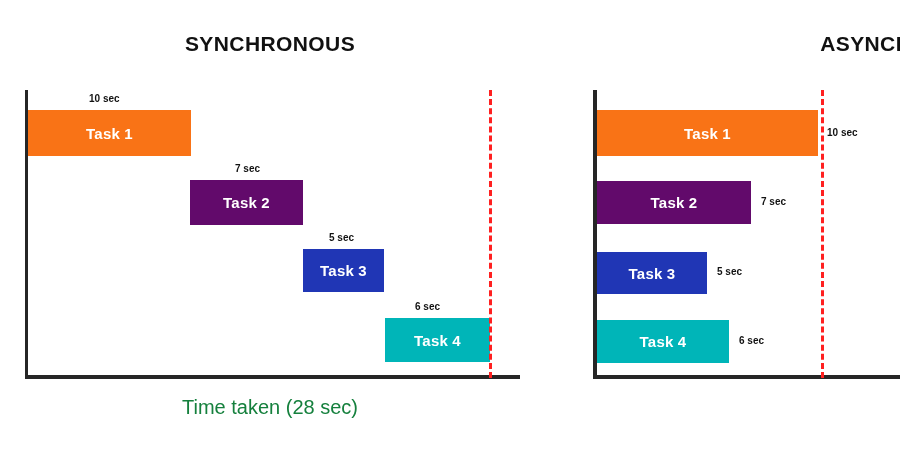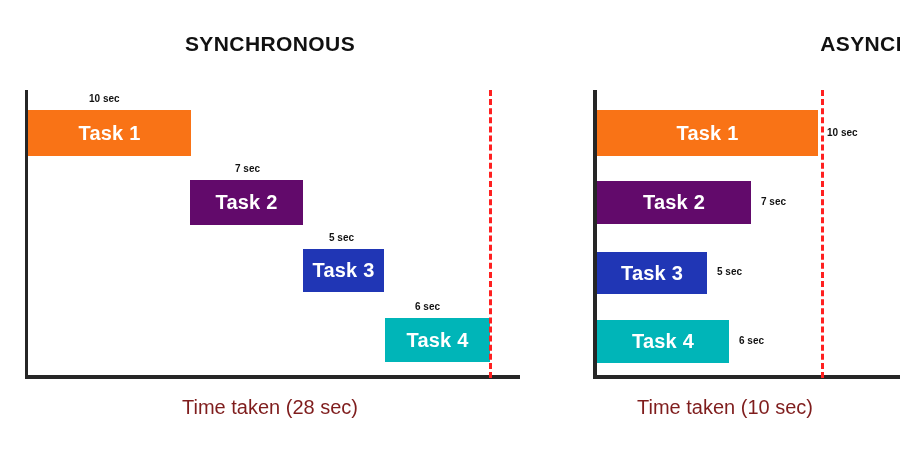--- a/index.html
+++ b/index.html
@@ -51,21 +51,21 @@
     background: #262626;
   }
 
   
   .bar {
     position: absolute;
     display: flex;
     align-items: center;
     justify-content: center;
     color: #ffffff;
-    font-size: 20px;
+    font-size: 15px;
     font-weight: 600;
     letter-spacing: 0.2px;
     box-sizing: border-box;
     font-family: "Liberation Sans", sans-serif;
   }
 
   
   .dur-label {
     position: absolute;
     font-size: 10px;
@@ -81,21 +81,21 @@
     width: 0;
     border-left: 3px dashed #FF2020;
   }
 
   
   .caption {
     position: absolute;
     text-align: center;
     font-size: 20px;
     font-weight: 400;
-    color: #7f1d1d;
+    color: #15803d;
     white-space: nowrap;
     font-family: "Liberation Sans", sans-serif;
   }
 </style>
 </head>
 <body>
 
 <div id="canvas">
 
   <div class="panel panel-left">
@@ -154,16 +154,15 @@
     </div>
     <div class="dur-label" style="left:177px; top:266px;">5 sec</div>
 
     <div class="bar" style="left:57px; top:320px; width:132px; height:43px; background:#00B5B8;">
       <span>Task 4</span>
     </div>
     <div class="dur-label" style="left:199px; top:335px;">6 sec</div>
 
     <div class="deadline" style="left:281px; top:90px; height:288px;"></div>
 
-    <div class="caption" style="left:20px; top:396px; width:330px;">Time taken (10 sec)</div>
   </div>
 
 </div>
 
 </body></html>

